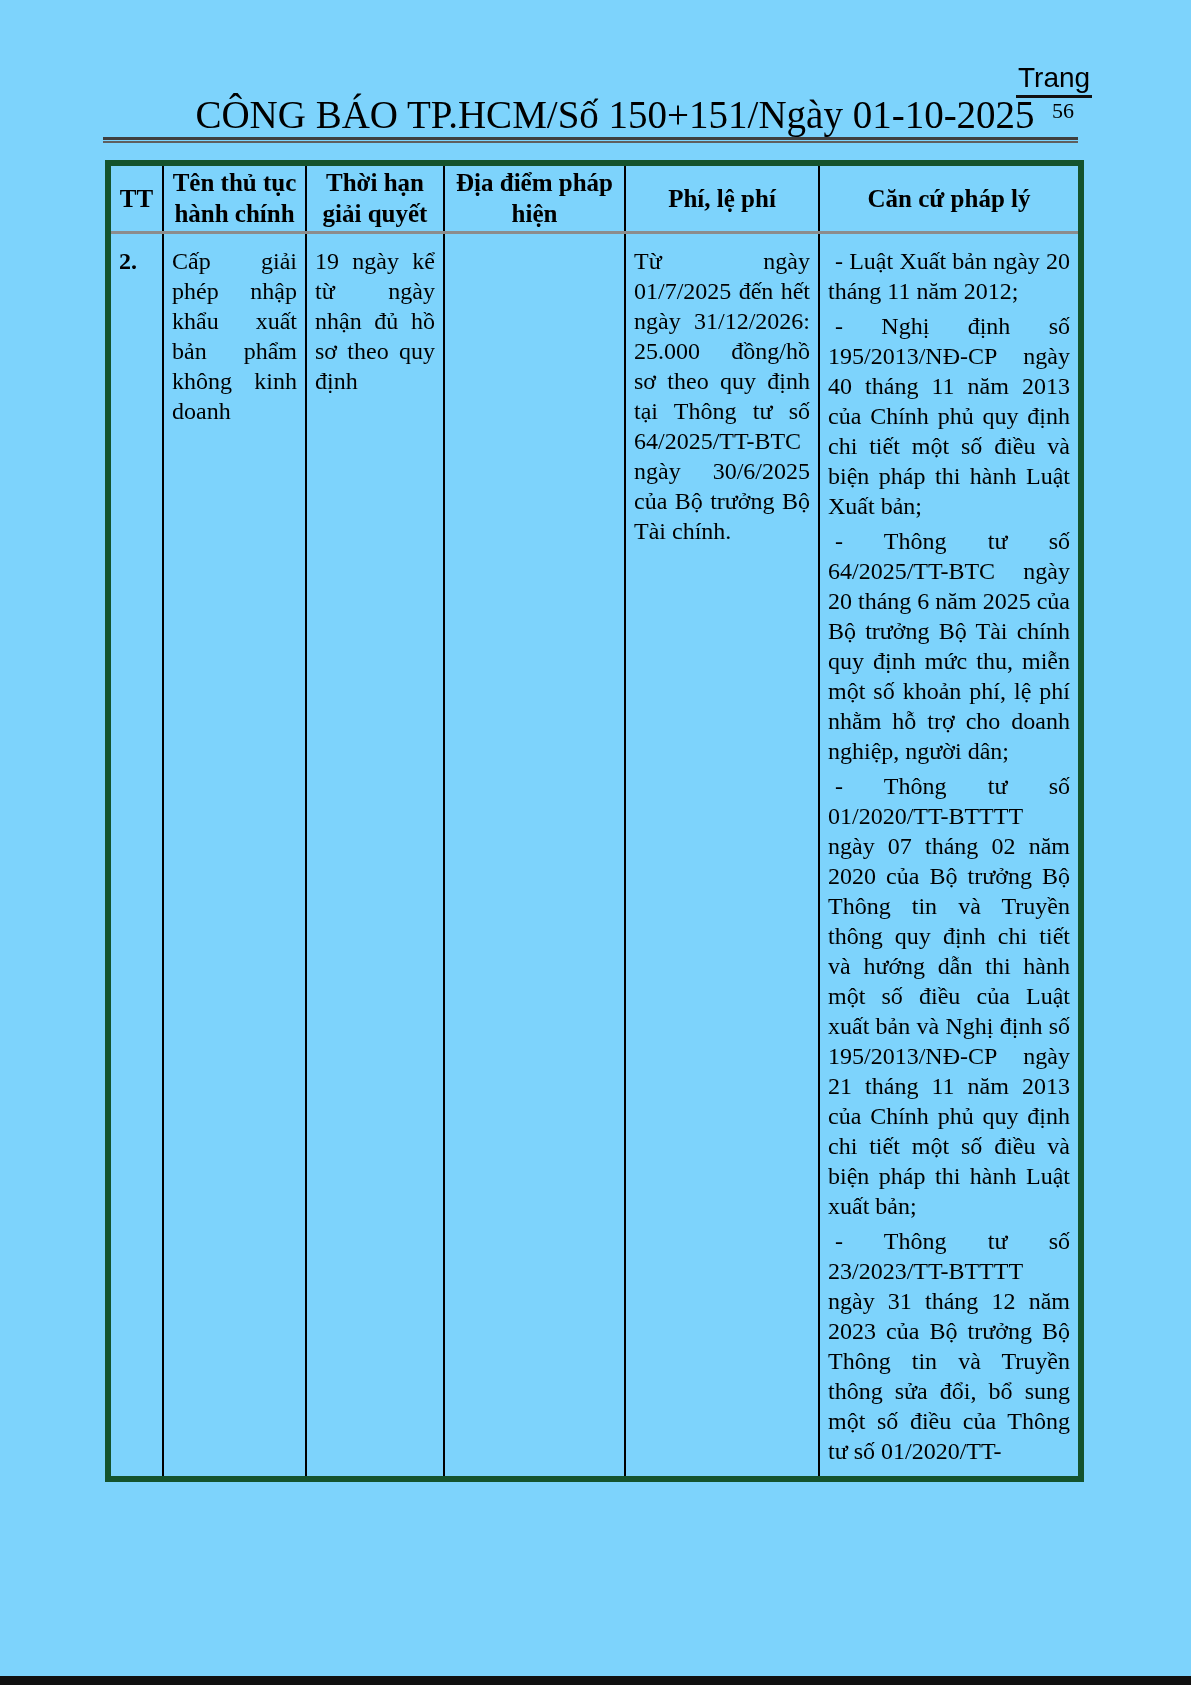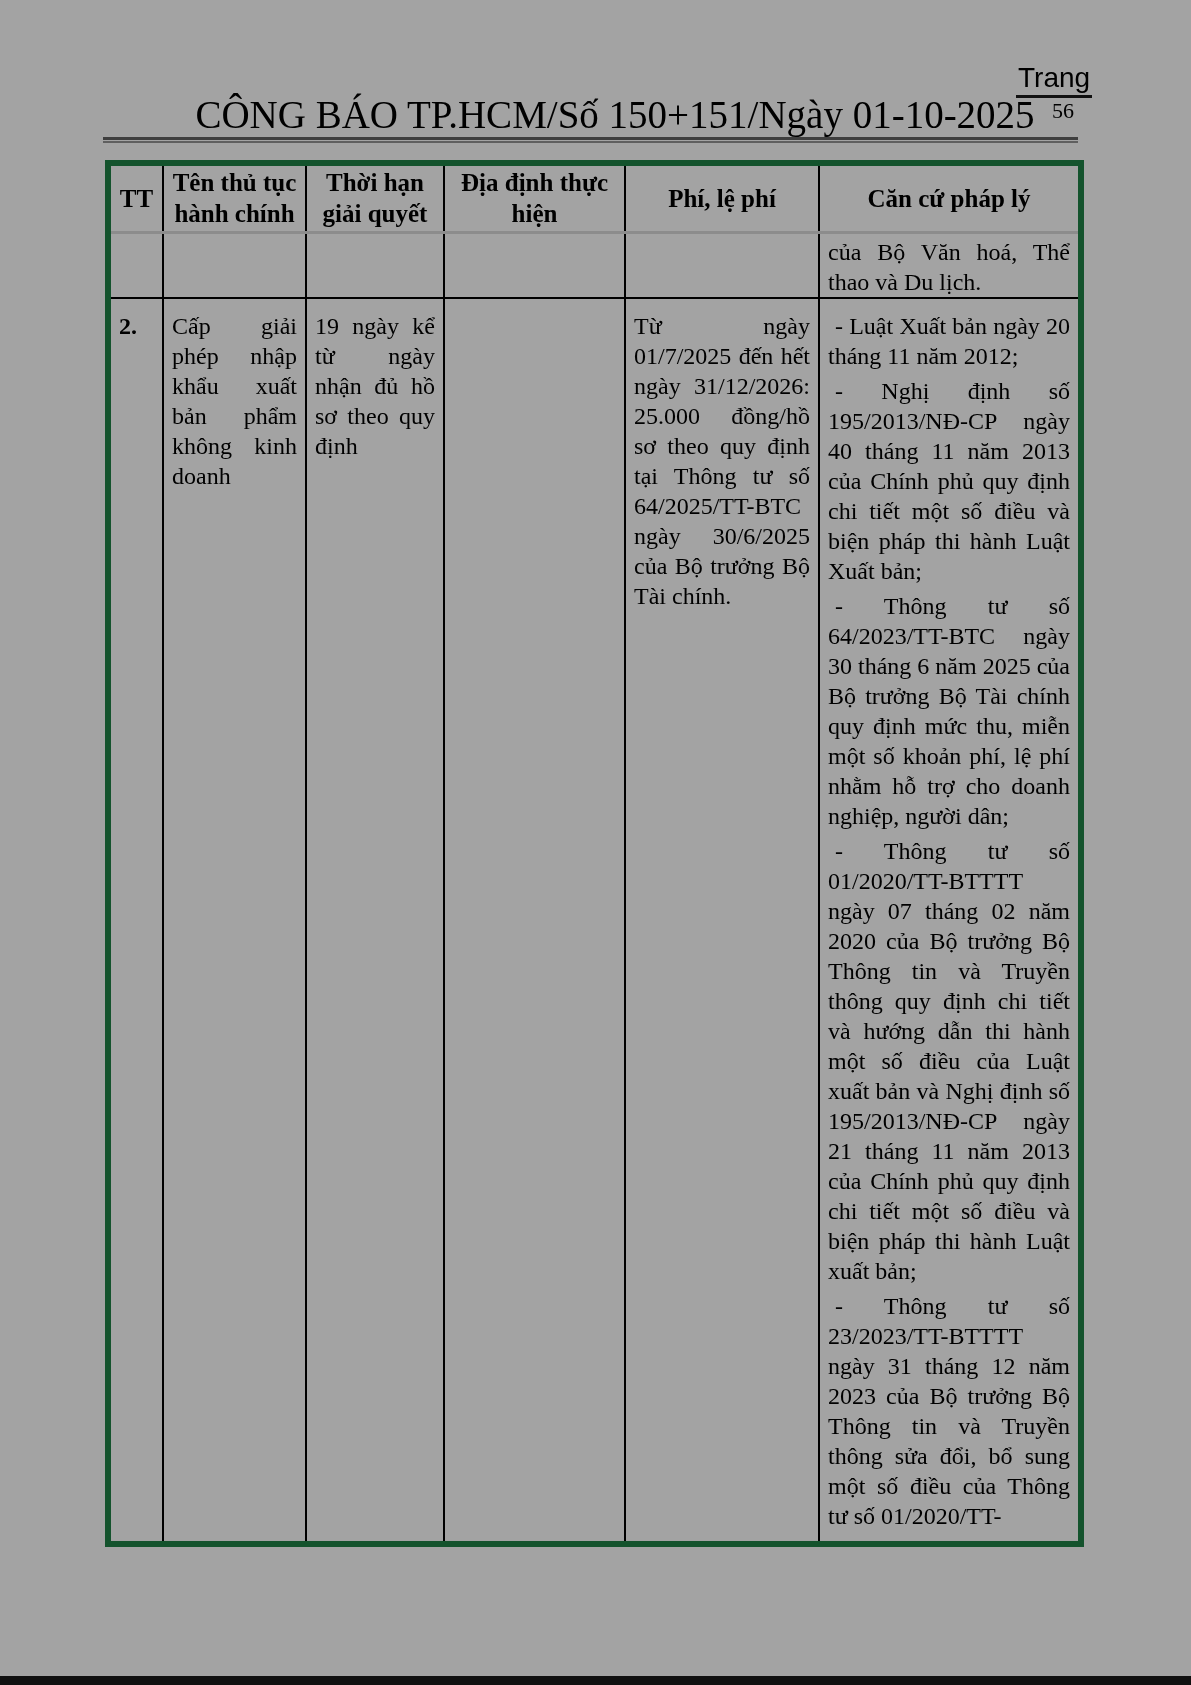--- a/index.html
+++ b/index.html
@@ -6,21 +6,21 @@
   html, body { margin: 0; padding: 0; }
   body {
     width: 1191px; height: 1685px;
     background: #f7f7f5;
     font-family: "Liberation Serif", serif;
     color: #000;
   }
   .page {
     position: relative;
     width: 1191px; height: 1685px;
-    background: #a3a3a3;
+    background: #7dd3fc;
     overflow: hidden;
   }
   .trang-label {
     position: absolute; top: 62px; left: 1016px;
     font-family: "Liberation Sans", sans-serif;
     font-size: 28px; line-height: 1.15;
     padding: 0 2px 1px 2px;
     border-bottom: 3px solid #111;
   }
   .page-number {
@@ -91,36 +91,26 @@
       <col style="width:138px">
       <col style="width:181px">
       <col style="width:194px">
       <col style="width:262px">
     </colgroup>
     <thead>
       <tr>
         <th>TT</th>
         <th>Tên thủ tục hành chính</th>
         <th>Thời hạn giải quyết</th>
-        <th>Địa định thực hiện</th>
+        <th>Địa điểm pháp hiện</th>
         <th>Phí, lệ phí</th>
         <th>Căn cứ pháp lý</th>
       </tr>
     </thead>
     <tbody>
-      <tr class="row-cont">
-        <td></td>
-        <td></td>
-        <td></td>
-        <td></td>
-        <td></td>
-        <td>
-          <p class="legal-cont">của Bộ Văn hoá, Thể thao và Du lịch.</p>
-        </td>
-      </tr>
       <tr class="row-main">
         <td class="tt-cell">
           <div class="r2box">2.</div>
         </td>
         <td>
           <div class="r2box">
             <p class="cell-text">Cấp giải phép nhập khẩu xuất bản phẩm không kinh doanh</p>
           </div>
         </td>
         <td>
@@ -133,21 +123,21 @@
         </td>
         <td>
           <div class="r2box">
             <p class="cell-text">Từ ngày 01/7/2025 đến hết ngày 31/12/2026: 25.000 đồng/hồ sơ theo quy định tại Thông tư số 64/2025/TT-BTC ngày 30/6/2025 của Bộ trưởng Bộ Tài chính.</p>
           </div>
         </td>
         <td>
           <div class="r2box">
             <p class="legal-item">- Luật Xuất bản ngày 20 tháng 11 năm 2012;</p>
             <p class="legal-item">- Nghị định số 195/2013/NĐ-CP ngày 40 tháng 11 năm 2013 của Chính phủ quy định chi tiết một số điều và biện pháp thi hành Luật Xuất bản;</p>
-            <p class="legal-item">- Thông tư số 64/2023/TT-BTC ngày 30 tháng 6 năm 2025 của Bộ trưởng Bộ Tài chính quy định mức thu, miễn một số khoản phí, lệ phí nhằm hỗ trợ cho doanh nghiệp, người dân;</p>
+            <p class="legal-item">- Thông tư số 64/2025/TT-BTC ngày 20 tháng 6 năm 2025 của Bộ trưởng Bộ Tài chính quy định mức thu, miễn một số khoản phí, lệ phí nhằm hỗ trợ cho doanh nghiệp, người dân;</p>
             <p class="legal-item">- Thông tư số 01/2020/TT-BTTTT ngày 07 tháng 02 năm 2020 của Bộ trưởng Bộ Thông tin và Truyền thông quy định chi tiết và hướng dẫn thi hành một số điều của Luật xuất bản và Nghị định số 195/2013/NĐ-CP ngày 21 tháng 11 năm 2013 của Chính phủ quy định chi tiết một số điều và biện pháp thi hành Luật xuất bản;</p>
             <p class="legal-item">- Thông tư số 23/2023/TT-BTTTT ngày 31 tháng 12 năm 2023 của Bộ trưởng Bộ Thông tin và Truyền thông sửa đổi, bổ sung một số điều của Thông tư số 01/2020/TT-</p>
           </div>
         </td>
       </tr>
     </tbody>
   </table>
 
   <div class="bottom-bar"></div>
 

